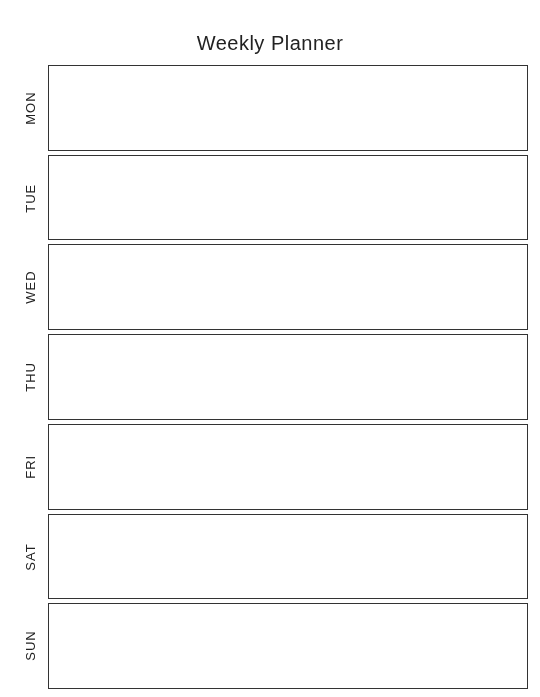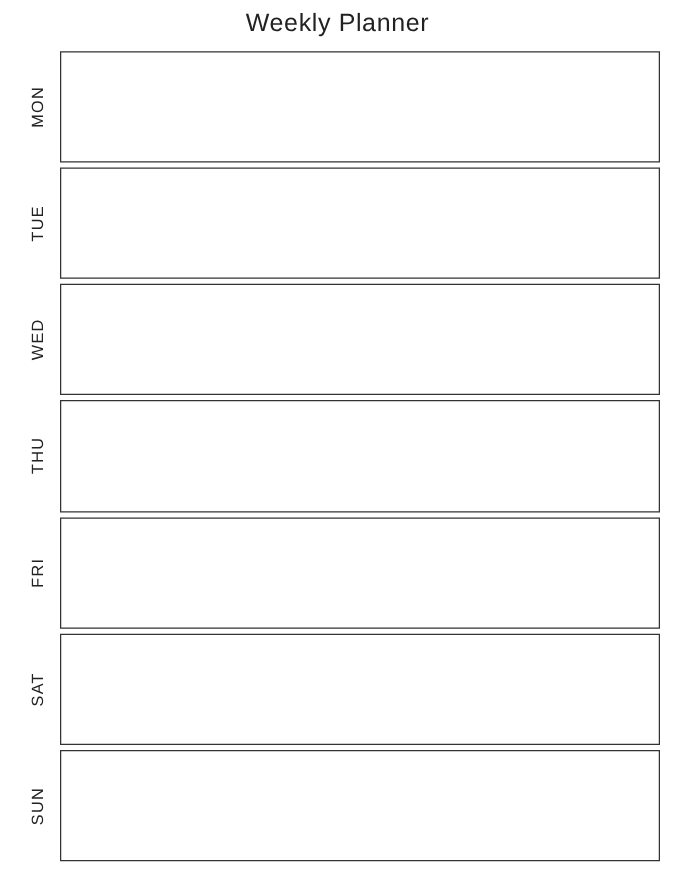--- a/index.html
+++ b/index.html
@@ -19,20 +19,21 @@
       padding: 8px 12px 8px 12px;
     }
 
     .page-title {
       font-size: 20px;
       font-weight: normal;
       color: #222;
       margin-bottom: 10px;
       text-align: left;
       letter-spacing: 0.5px;
+      margin-top: 24px;
     }
 
     .planner-grid {
       width: 100%;
       flex: 1;
       display: flex;
       flex-direction: column;
       gap: 4px;
     }
 

